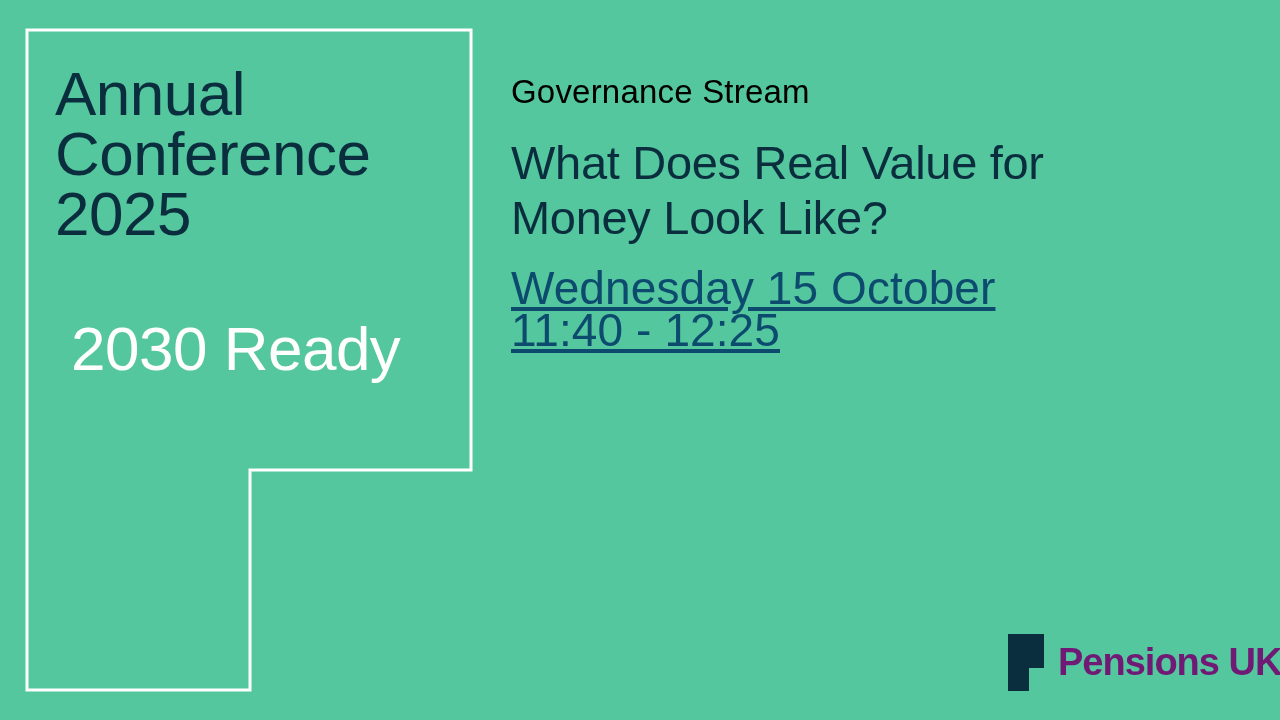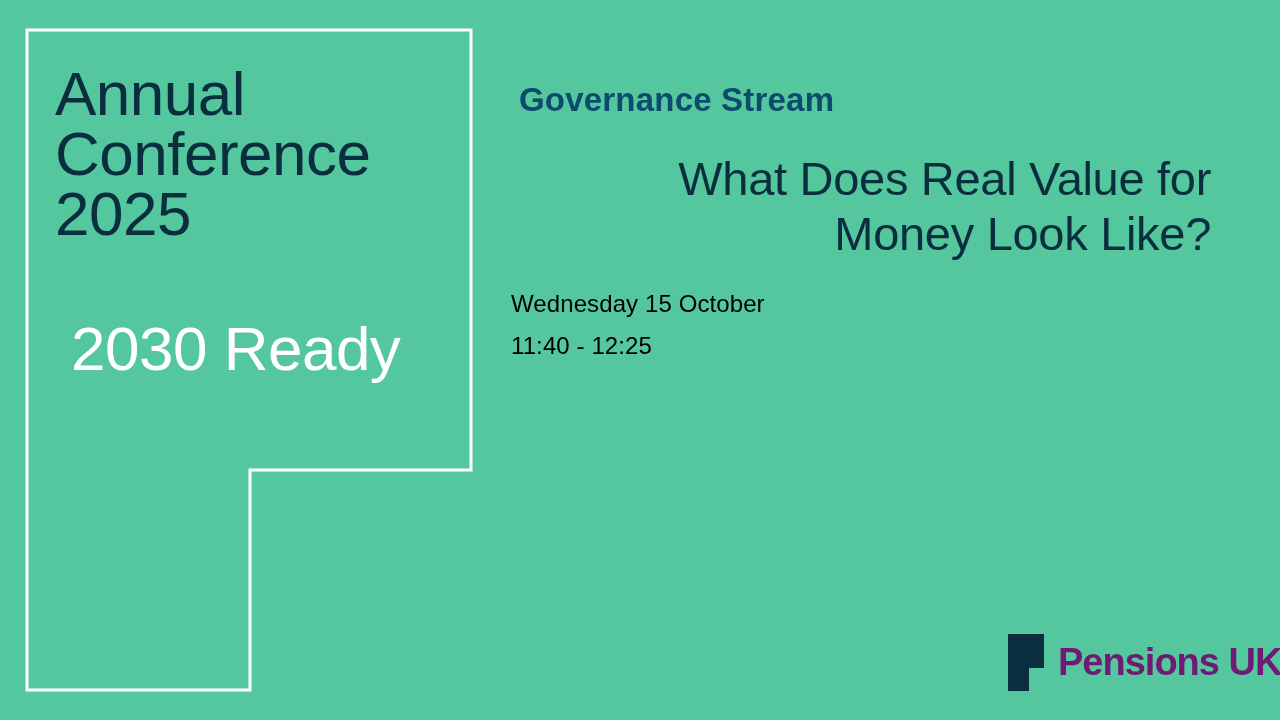--- a/index.html
+++ b/index.html
@@ -61,49 +61,49 @@
 
   
   .right-block {
     position: absolute;
     left: 511px;
     top: 72px;
     width: 700px;
   }
 
   .stream-label {
-    color: #0c4a6e;
+    color: #000000;
     font-size: 33px;
     line-height: 40px;
-    font-weight: 700;
+    font-weight: 400;
     letter-spacing: 0.2px;
-    margin: 8px;
+    margin: 0;
   }
 
   .session-title {
     color: #0b2e3e;
     font-size: 47px;
     line-height: 55px;
     font-weight: 400;
     letter-spacing: -0.3px;
     margin: 0;
     padding-top: 23px;
     white-space: pre-line;
-    text-align: right;
   }
 
   .session-when {
-    color: #000000;
-    font-size: 24px;
+    color: #0c4a6e;
+    font-size: 46px;
     line-height: 42px;
     font-weight: 400;
     letter-spacing: 0.1px;
     margin: 0;
     padding-top: 22px;
     white-space: pre-line;
+    text-decoration: underline;
   }
 
   
   .logo {
     position: absolute;
     left: 1008px;
     top: 634px;
     display: flex;
     align-items: center;
     gap: 14px;

